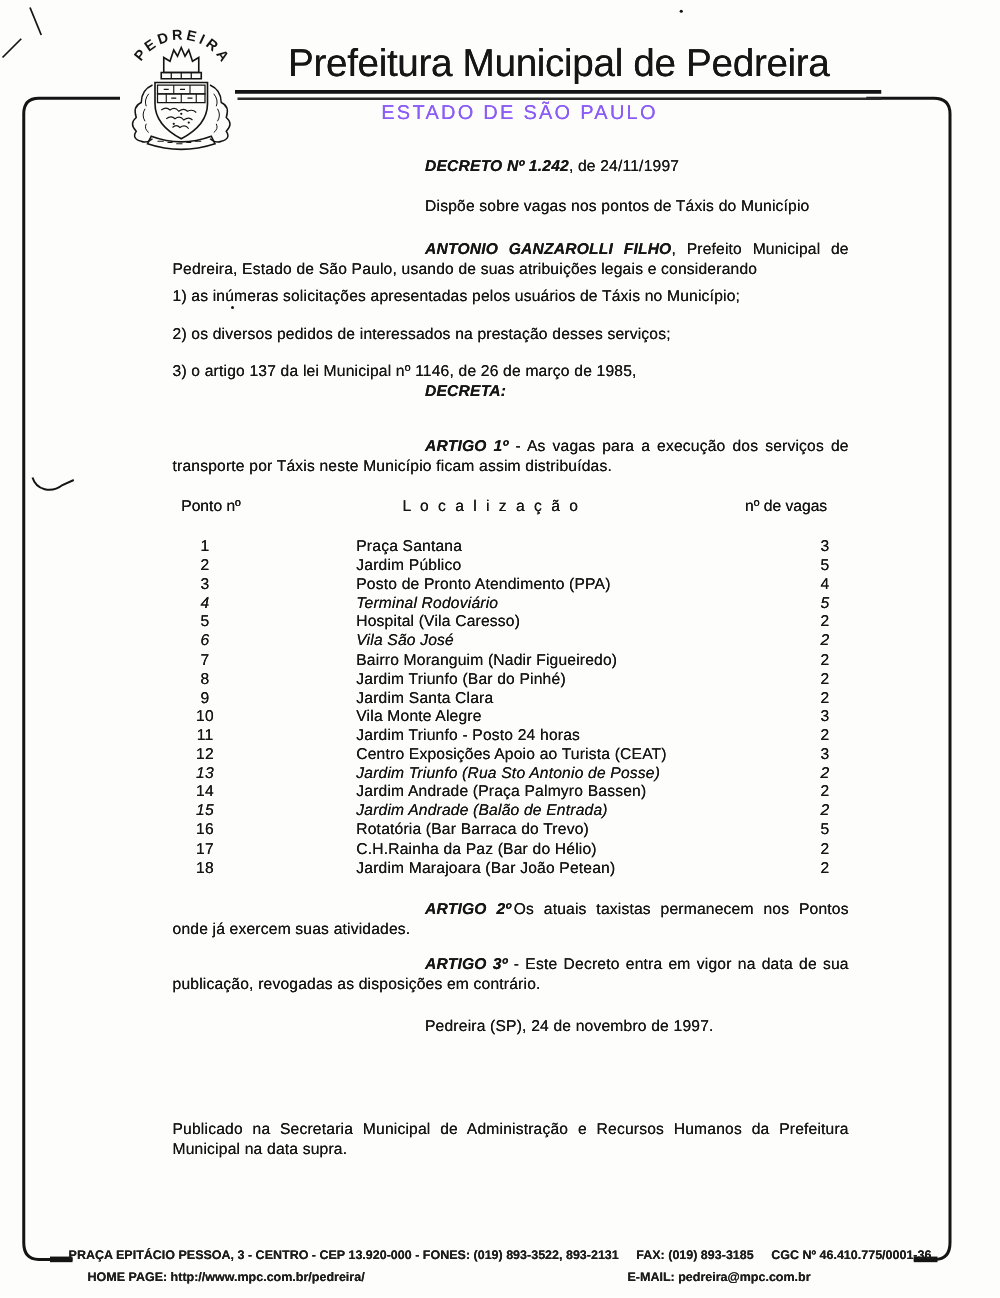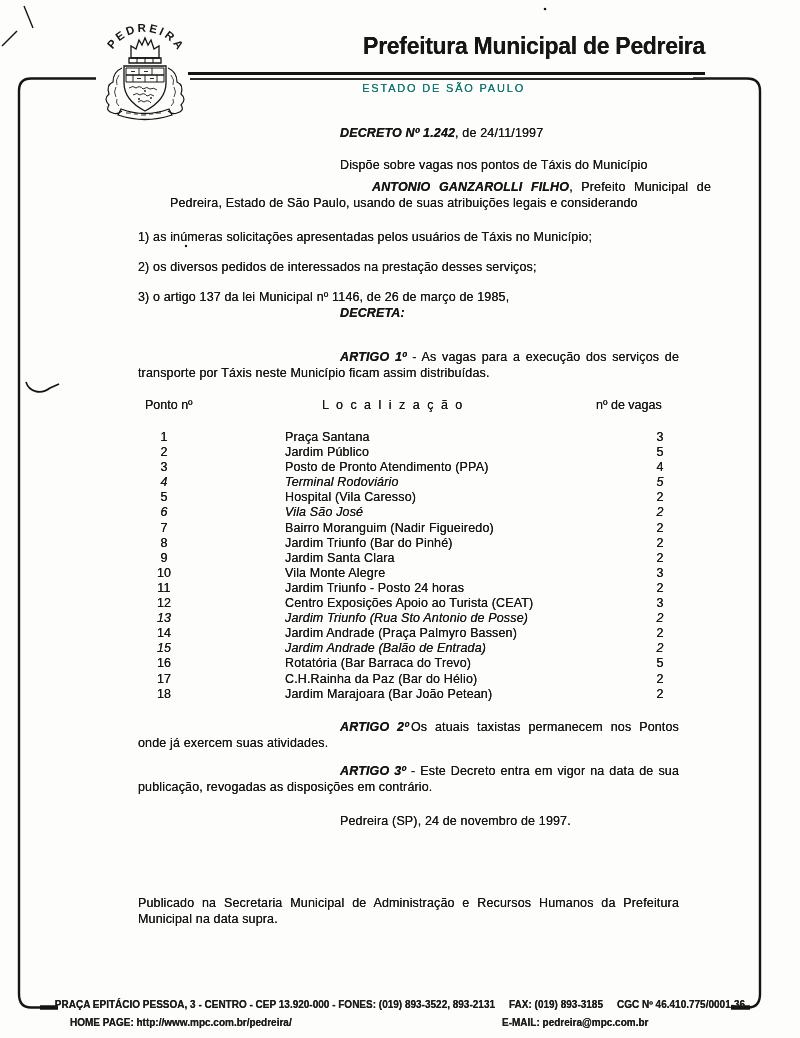--- a/index.html
+++ b/index.html
@@ -9,28 +9,28 @@
     font-family:"Liberation Sans", sans-serif;
     color:#161616;
   }
   .page *{box-sizing:border-box;}
   .abs{position:absolute;}
   .scanfuzz{text-shadow:0 0 .5px currentColor;}
 
   
   .masthead-title{
     left:189px; top:33px; width:516px;
-    font-size:23px; font-weight:bold; letter-spacing:-.3px;
-    white-space:nowrap; text-align:right;
+    font-size:31px; font-weight:normal; letter-spacing:-.3px;
+    white-space:nowrap; text-align:center;
   }
   .title-u1{left:188px; top:72px; width:517px; height:3px; background:#141414;}
   .title-u2{left:190px; top:78px; width:515px; height:2px; background:#2a2a2a;}
   .masthead-sub{
-    left:305px; top:82px; width:220px; text-align:right;
-    font-size:11px; color:#0f766e; letter-spacing:1.8px; white-space:nowrap;
+    left:305px; top:82px; width:220px; text-align:left;
+    font-size:16px; color:#8b5cf6; letter-spacing:1.8px; white-space:nowrap;
   }
 
   
   .bodytext{font-size:12.5px; line-height:15.5px; letter-spacing:.15px;}
   .para{left:138px; width:541px; text-align:justify;}
   .indent{text-indent:202px;}
   .bi{font-weight:bold; font-style:italic;}
   .art2-head{margin-right:2px;}
 
   
@@ -110,21 +110,21 @@
   <div class="abs title-u1"></div>
   <div class="abs title-u2"></div>
   <div class="abs masthead-sub scanfuzz">ESTADO DE SÃO PAULO</div>
 
   <div class="abs bodytext scanfuzz" style="left:340px;top:126px;">
     <span class="bi">DECRETO Nº 1.242</span><span>, de 24/11/1997</span>
   </div>
 
   <div class="abs bodytext scanfuzz" style="left:340px;top:158px;">Dispõe sobre vagas nos pontos de Táxis do Município</div>
 
-  <div class="abs para indent bodytext scanfuzz" style="top:180px;margin-left:32px;">
+  <div class="abs para indent bodytext scanfuzz" style="top:192px;">
     <span class="bi">ANTONIO GANZAROLLI FILHO</span><span>, Prefeito Municipal de Pedreira, Estado de São Paulo, usando de suas atribuições legais e considerando</span>
   </div>
 
   <div class="abs bodytext scanfuzz" style="left:138px;top:230px;">1) as inúmeras solicitações apresentadas pelos usuários de Táxis no Município;</div>
   <div class="abs bodytext scanfuzz" style="left:138px;top:260px;">2) os diversos pedidos de interessados na prestação desses serviços;</div>
   <div class="abs bodytext scanfuzz" style="left:138px;top:290px;">3) o artigo 137 da lei Municipal nº 1146, de 26 de março de 1985,</div>
 
   <div class="abs bodytext bi scanfuzz" style="left:340px;top:306px;">DECRETA:</div>
 
   <div class="abs para indent bodytext scanfuzz" style="top:350px;">

